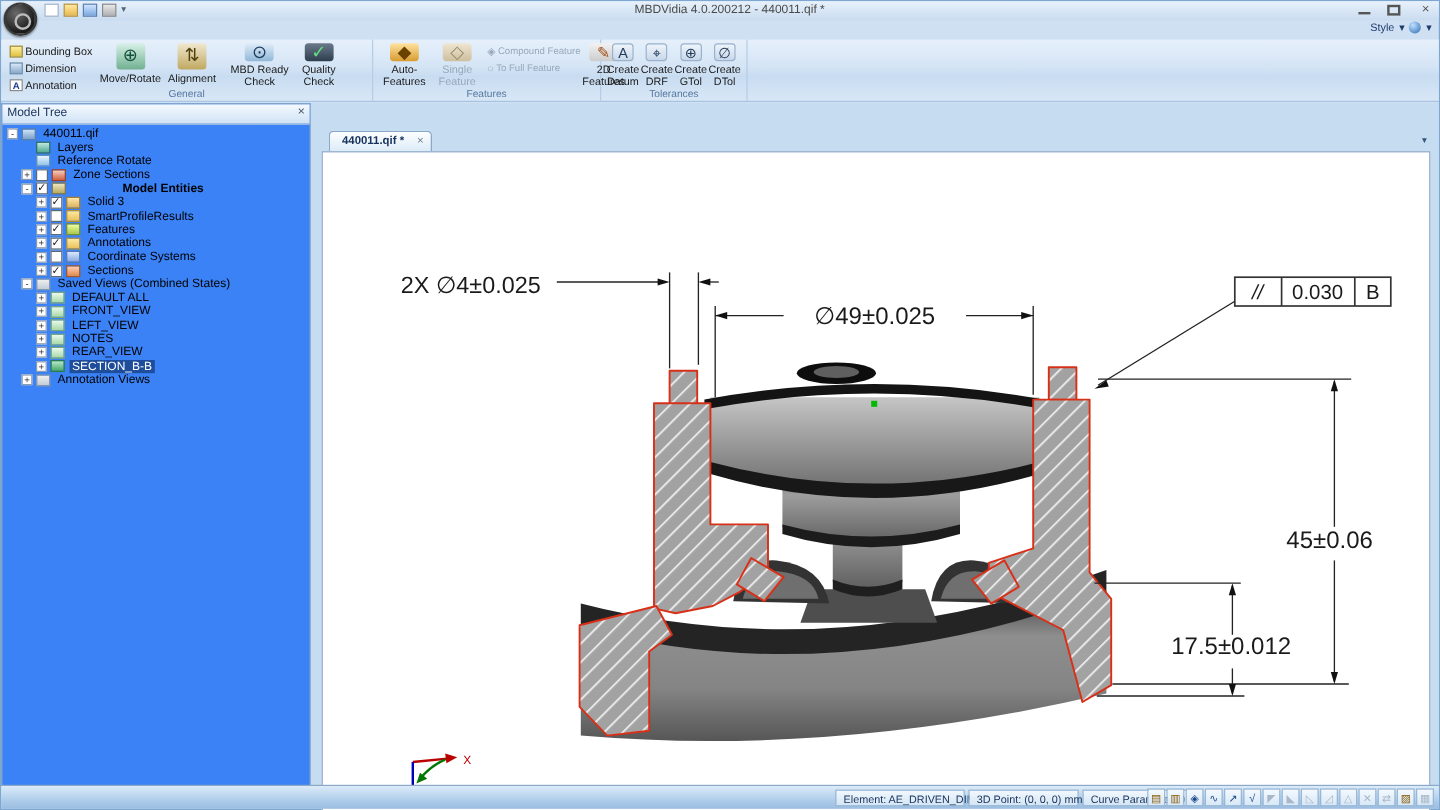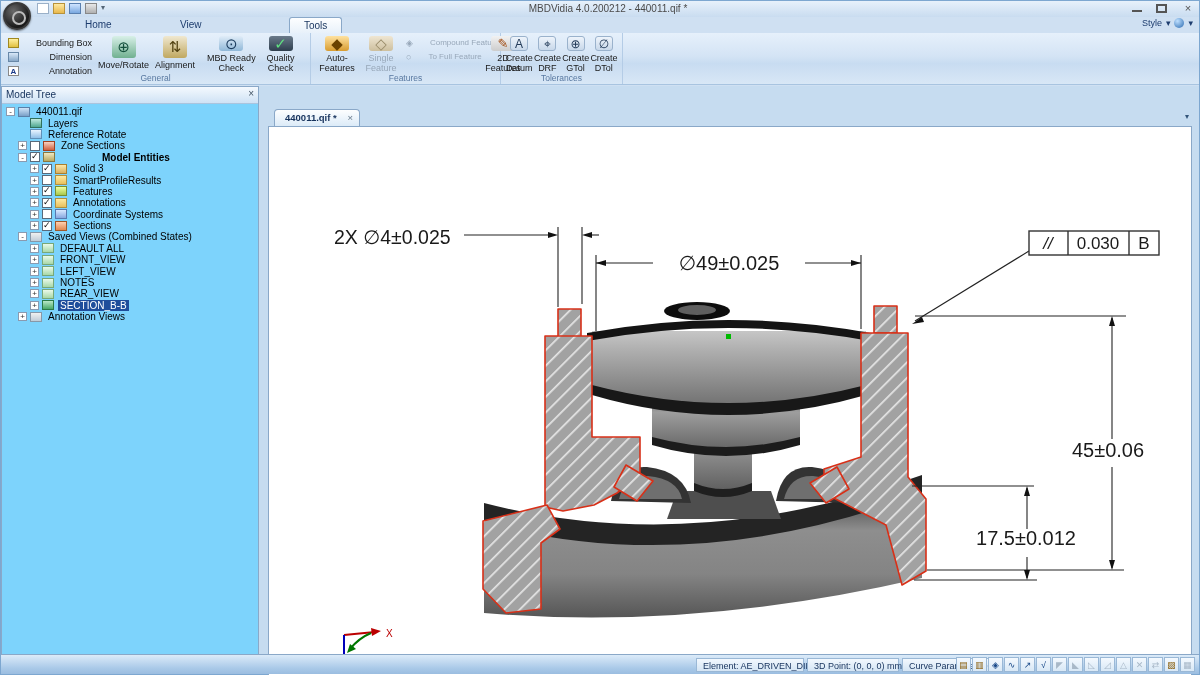--- a/index.html
+++ b/index.html
@@ -36,21 +36,21 @@
   #help-ico { width:10px; height:10px; border-radius:50%; background:radial-gradient(circle at 35% 30%, #bfe0ff, #2a6ab0); display:inline-block; }
 
   
   #ribbon { position:absolute; left:0; top:32px; width:100%; height:52px;
     background:linear-gradient(#e6f0fb, #d4e4f5 45%, #c8dcf1 60%, #dcead9%); 
     background:linear-gradient(#e6f0fb, #d4e4f5 45%, #c8dcf1 60%, #d8e7f6); border-bottom:1px solid #a8c4e0; display:flex; }
   .rgroup { position:relative; height:100%; padding:2px 4px 11px 4px; border-right:1px solid #b4cce6; display:flex; align-items:flex-start; }
   .rgroup-label { position:absolute; left:0; right:0; bottom:0; height:11px; text-align:center;
     font-size:8.5px; color:#5878a0; }
   .smallcol { display:flex; flex-direction:column; justify-content:flex-start; gap:1px; padding-top:1px; }
-  .sbtn { display:flex; align-items:center; gap:17px; font-size:9px; color:#1a1a1a; padding:1px 3px; height:13px; white-space:nowrap;justify-content:space-between; }
+  .sbtn { display:flex; align-items:center; gap:2px; font-size:9px; color:#1a1a1a; padding:1px 3px; height:13px; white-space:nowrap; }
   .sbtn .sic { width:11px; height:10px; flex:none; }
   .sbtn.hl { background:linear-gradient(#ffe9a8,#fbc95c); border:1px solid #d89b1a; border-radius:2px; }
   .sbtn.dis { color:#98a8ba; }
   .bigbtn { width:auto; min-width:44px; padding:0 3px; height:100%; display:flex; flex-direction:column; align-items:center; font-size:9px; color:#1a1a1a; text-align:center; line-height:10px; }
   .bigbtn .bic { width:24px; height:22px; margin:1px 0 2px; border-radius:3px; display:flex; align-items:center; justify-content:center; font-size:15px; }
   .bigbtn.dis { color:#98a8ba; }
   .bic.teal { background:linear-gradient(#d8f0e8,#70b090); color:#14503c; }
   .bic.gear { background:linear-gradient(#f0e8d0,#c0a860); color:#504010; }
   .bic.mag  { background:linear-gradient(#e0ecf8,#90b8d8); color:#1a3a5c; }
   .bic.cube { background:linear-gradient(#6a7a8a,#2e3e4e); color:#60e080; }
@@ -60,21 +60,21 @@
   .bic.tol  { background:linear-gradient(#eef4fb,#c8d8ea); color:#223a58; border:1px solid #9ab2cc; font-size:12px; }
   .ic-bbox { background:linear-gradient(#fff0a0,#e0c040); border:1px solid #a08820; }
   .ic-dim  { background:linear-gradient(#d8e8f8,#88a8c8); border:1px solid #6888a8; }
   .ic-ann  { background:#fff; border:1px solid #888; color:#1a3a8a; font-size:8px; font-weight:bold; text-align:center; line-height:9px; }
   .ic-clip { background:linear-gradient(#d0d8e0,#8898a8); border:1px solid #687888; }
   .ic-dcs  { background:repeating-linear-gradient(45deg,#c8c8c8 0 2px,#f8f8f8 2px 4px); border:1px solid #a03020; }
   .ic-prop { background:linear-gradient(#f8f8f8,#c8c8c8); border:1px solid #888; }
 
   
   #main { position:absolute; left:0; top:85px; width:100%; height:570px; background:#c6dcf0; }
-  #tree-panel { position:absolute; left:0; top:0; width:258px; height:570px; background:#7dd3fc; border:1px solid #8aa8c8; }
+  #tree-panel { position:absolute; left:0; top:0; width:258px; height:570px; background:#3b82f6; border:1px solid #8aa8c8; }
   #tree-header { height:17px; background:linear-gradient(#f4f9fe,#cfe2f5); border-bottom:1px solid #aac4de;
     font-size:10px; color:#16325c; padding:2px 4px; position:relative; }
   #tree-header .closer { position:absolute; right:4px; top:1px; color:#456; font-size:10px; }
   #tree-body { padding-top:2px; }
   .trow { display:flex; align-items:center; height:11.4px; font-size:10px; color:#000; white-space:nowrap; }
   .trow.lvl0 { padding-left:4px; } .trow.lvl1 { padding-left:16px; } .trow.lvl2 { padding-left:28px; }
   .texp { width:9px; height:9px; flex:none; border:1px solid #8a9ab0; background:#fff; font-size:8px; line-height:7px;
     text-align:center; color:#333; margin-right:3px; }
   .texp:empty { visibility:hidden; }
   .tcb { width:10px; height:10px; flex:none; border:1px solid #5a6a7a; background:#fff; margin-right:3px; position:relative; }
@@ -136,25 +136,20 @@
     <span class="qat-ico pic"></span>
     <span class="qat-ico tools"></span>
     <span class="qat-drop">▾</span>
   </div>
   <div id="win-buttons">
     <span class="wb-min"></span>
     <span class="wb-max"></span>
     <span>×</span>
   </div>
 
-  <div id="tabrow">
-    <span class="rtab" style="left:70px">Home</span>
-    <span class="rtab" style="left:165px">View</span>
-    <span class="rtab active" style="left:288px">Tools</span>
-  </div>
   <div id="style-area">
     <span>Style</span>
     <span>▾</span>
     <span id="help-ico"></span>
     <span>▾</span>
   </div>
 
   <div id="ribbon">
     <div class="rgroup" style="width:310px">
       <div class="smallcol">

